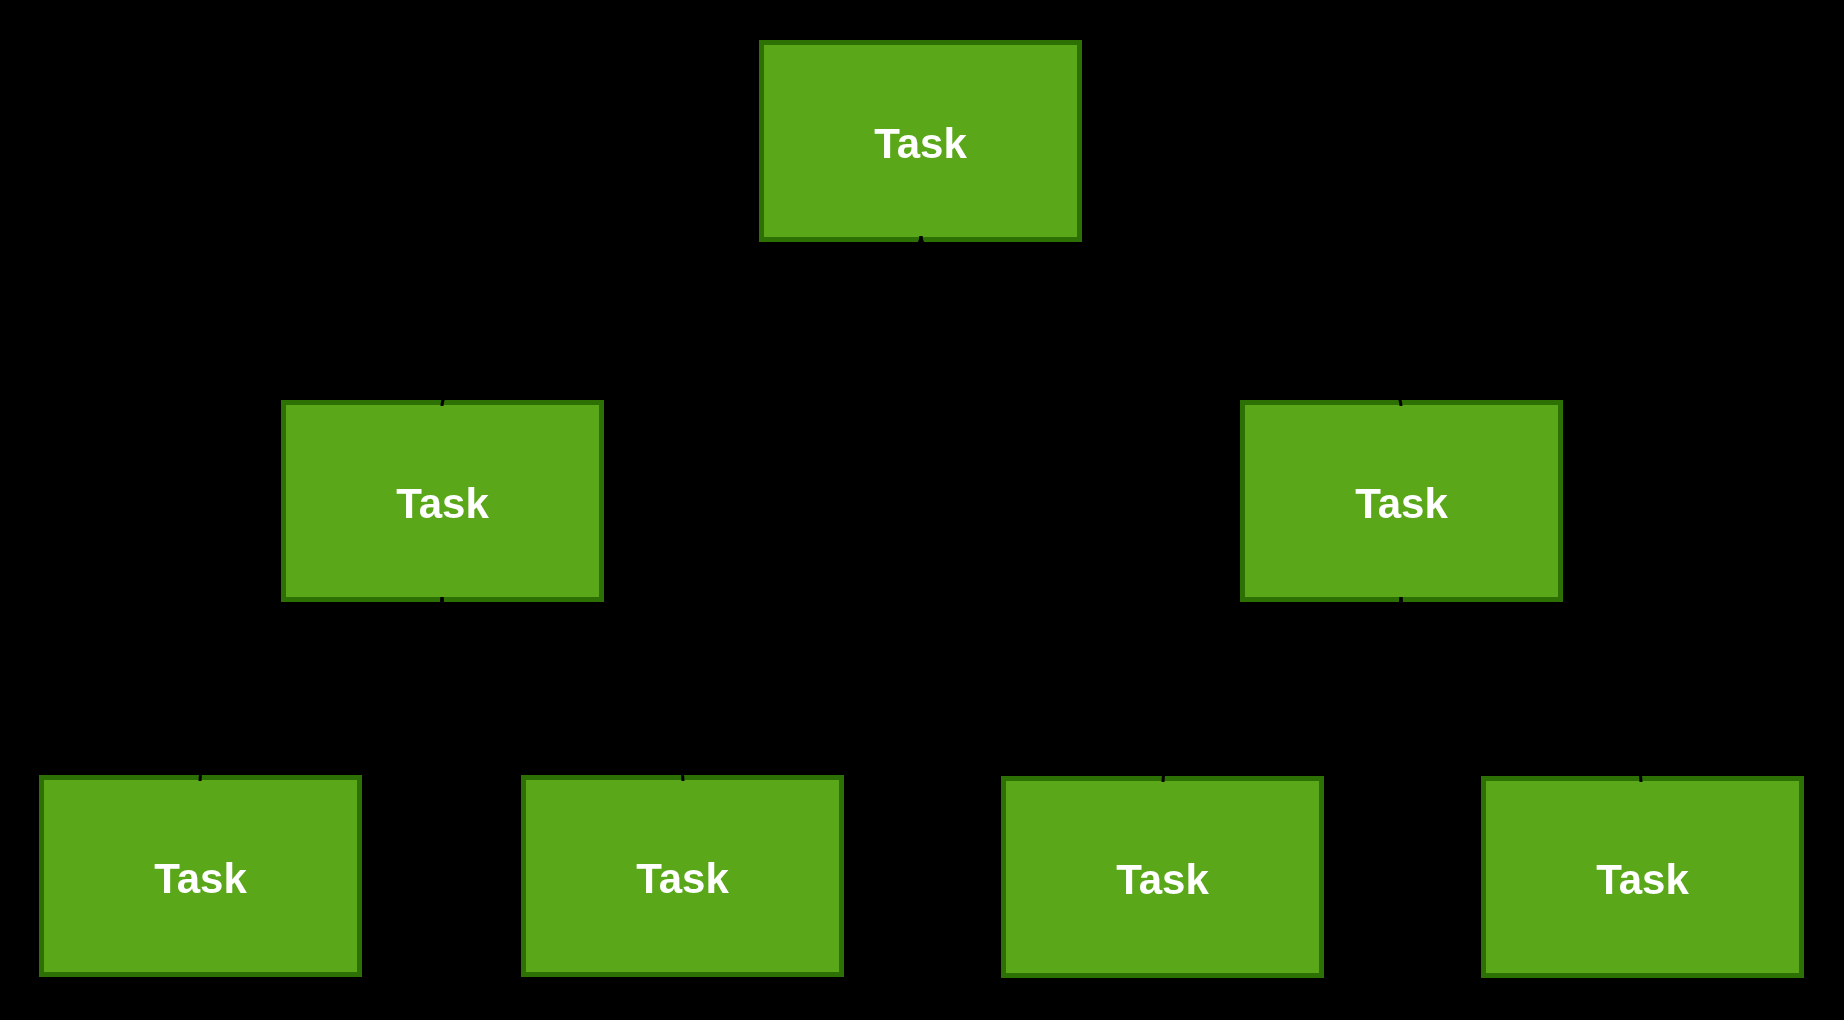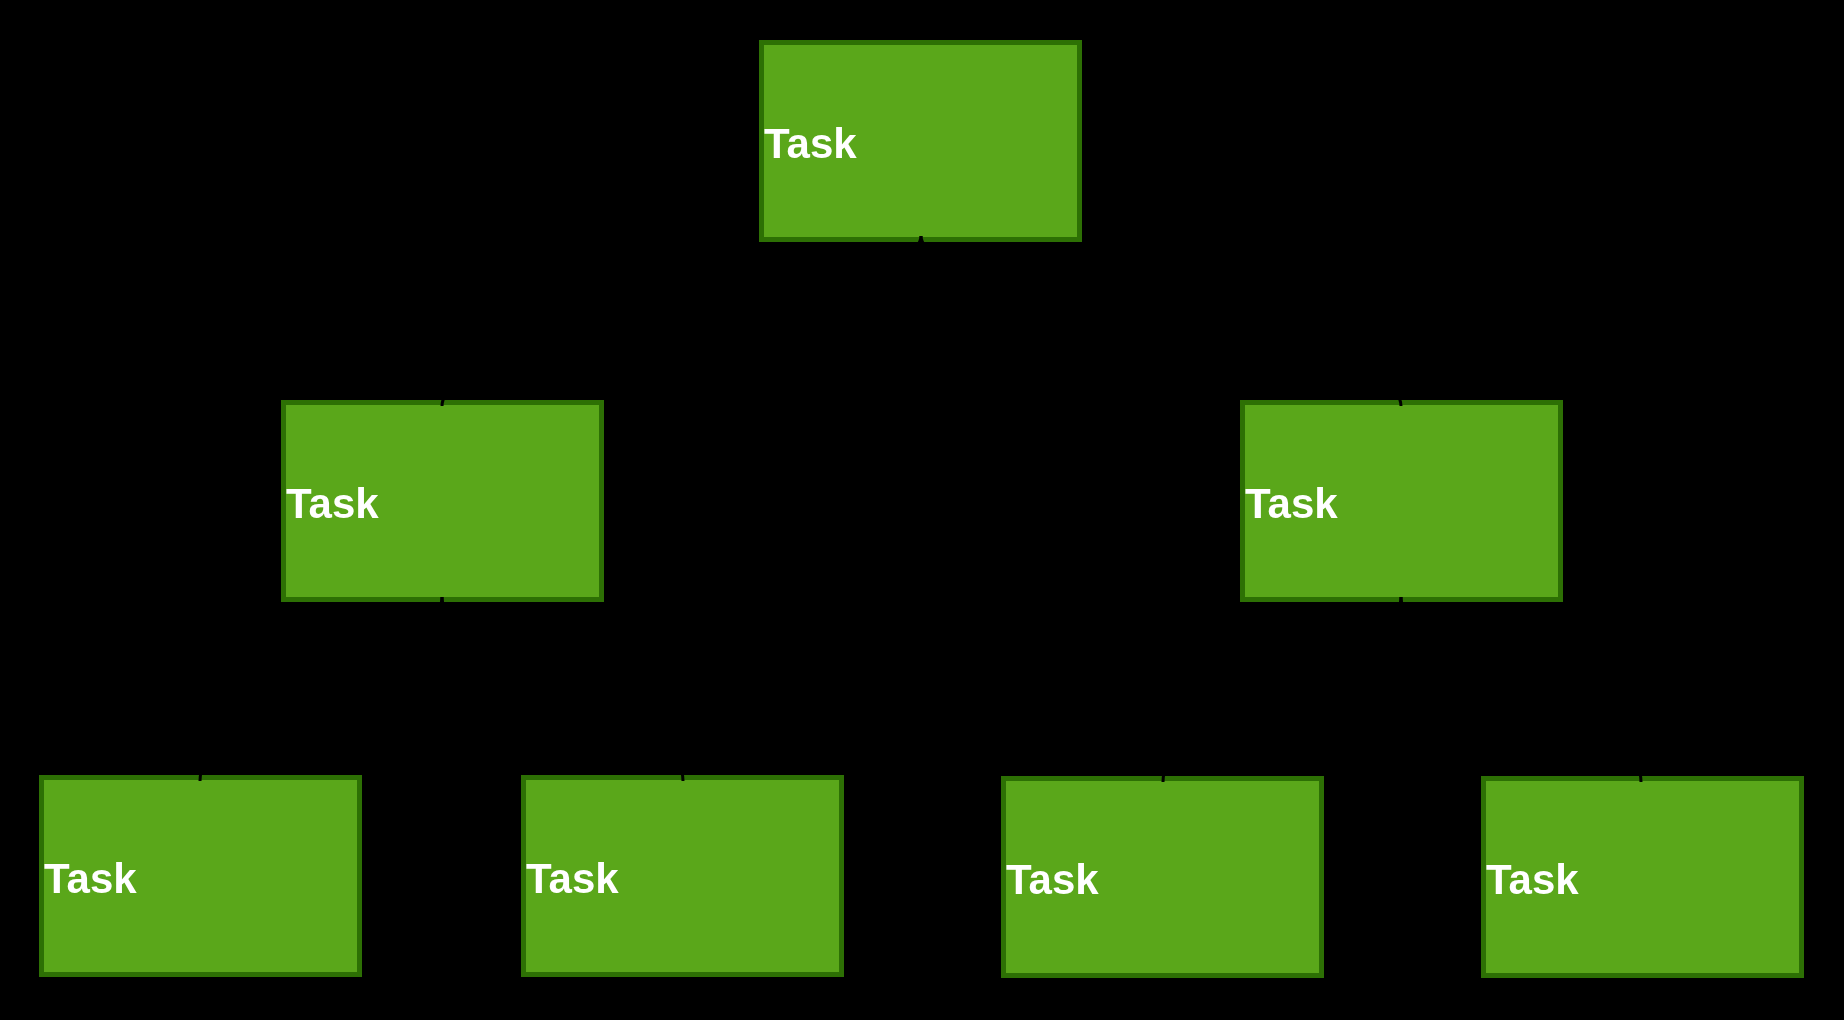--- a/index.html
+++ b/index.html
@@ -17,20 +17,21 @@
   }
   .node {
     position: absolute;
     width: 323px;
     height: 202px;
     box-sizing: border-box;
     background: var(--node-fill, #5aa71a);
     border: 5px solid var(--node-border, #2d7004);
     display: flex;
     align-items: center;
+    justify-content: center;
     z-index: 1;
   }
   .node-label {
     color: var(--text-color, #ffffff);
     font-weight: bold;
     font-size: 42px;
     line-height: 1;
     padding-top: 6px;
   }
   .edges-layer {

